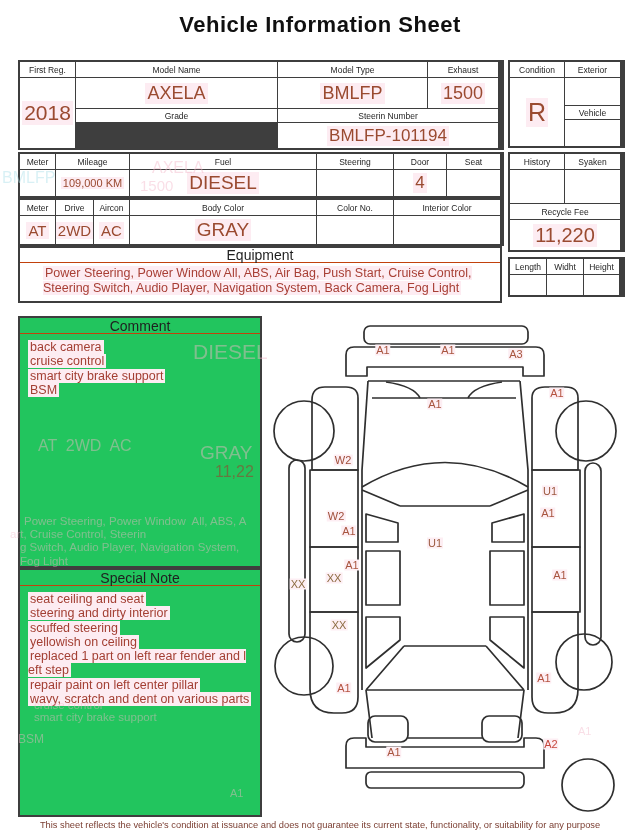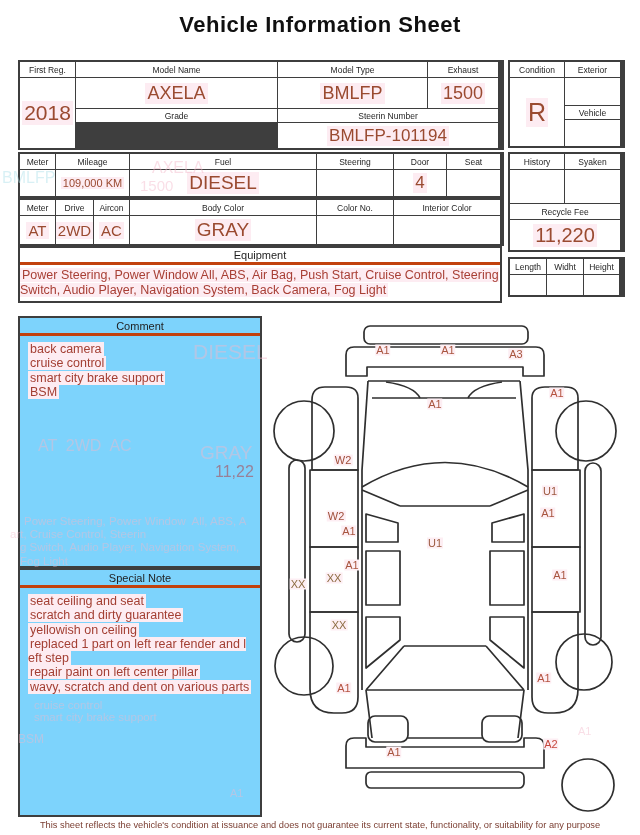--- a/index.html
+++ b/index.html
@@ -19,24 +19,24 @@
       grid-template-rows:15px 27px 13px 26px;}
   .t2a{left:18px;top:152px;width:482px;grid-template-columns:35px 73px 186px 76px 52px 53px;
       grid-template-rows:15px 26px;}
   .t2b{left:18px;top:198px;width:482px;grid-template-columns:35px 37px 35px 186px 76px 106px;
       grid-template-rows:15px 28px;}
   .t2r{left:508px;top:152px;width:113px;grid-template-columns:54px 55px;
       grid-template-rows:15px 33px 15px 30px;}
   .t2r2{left:508px;top:257px;width:113px;grid-template-columns:36px 36px 35px;
       grid-template-rows:15px 20px;}
   .equip{position:absolute;left:18px;top:246px;width:480px;height:53px;border:2px solid #3e3e3e;background:#fff;}
-  .boxhead{height:14px;border-bottom:3px solid #c2410c;display:flex;align-items:center;justify-content:center;
-      font-size:11px;color:#1f1f1f;}
-  .equip .txt{padding:3px 0;font-size:12.5px;line-height:1.2;color:#a83f35;word-break:break-all;}
-  .notebox{position:absolute;left:18px;width:240px;border:2px solid #3e3e3e;background:#7dd3fc;}
+  .boxhead{height:14px;border-bottom:1px solid #c2410c;display:flex;align-items:center;justify-content:center;
+      font-size:14px;color:#1f1f1f;}
+  .equip .txt{padding:3px 23px;font-size:12.5px;line-height:1.2;color:#a83f35;word-break:break-all;}
+  .notebox{position:absolute;left:18px;width:240px;border:2px solid #3e3e3e;background:#22c55e;}
   .comment{top:316px;height:248px;}
   .special{top:568px;height:245px;}
   .notebox .body{padding:6px 8px;font-size:12.5px;line-height:1.14;color:#a33f33;word-break:break-all;}
   .footer{position:absolute;left:0;top:820px;width:100%;text-align:center;
       font-size:9.3px;color:#7c4034;}
   svg.diag{position:absolute;left:0;top:0;pointer-events:none;}
   .dlabel{position:absolute;transform:translate(-50%,-50%);font-size:11px;line-height:1;
       background:#fdeef3;padding:0 1px;white-space:nowrap;}
   .ghost{position:absolute;opacity:.45;white-space:pre;pointer-events:none;line-height:1;}
   .big{font-size:21px;}
@@ -186,21 +186,22 @@
         <div><span class="hl">cruise control</span></div>
         <div><span class="hl">smart city brake support</span></div>
         <div><span class="hl">BSM</span></div>
       </div>
   </div>
 
   <div class="notebox special">
     <div class="boxhead" style="height:15px;">Special Note</div>
     <div class="body" id="special-lines">
         <div><span class="hl">seat ceiling and seat</span></div>
-        <div><span class="hl">scratch and dirty guarantee</span></div>
+        <div><span class="hl">steering and dirty interior</span></div>
+        <div><span class="hl">scuffed steering</span></div>
         <div><span class="hl">yellowish on ceiling</span></div>
         <div><span class="hl">replaced 1 part on left rear fender and left step</span></div>
         <div><span class="hl">repair paint on left center pillar</span></div>
         <div><span class="hl">wavy, scratch and dent on various parts</span></div>
       </div>
   </div>
 
   <svg class="diag" width="640" height="835" viewBox="0 0 640 835" fill="none" stroke="#2f2f2f" stroke-width="1.7" stroke-linejoin="round">
     <rect x="364" y="326" width="164" height="18" rx="6"></rect>
     <path d="M346,376 V355 Q346,347 354,347 H536 Q544,347 544,355 V376 H523 V367 H367 V376 Z"></path>

